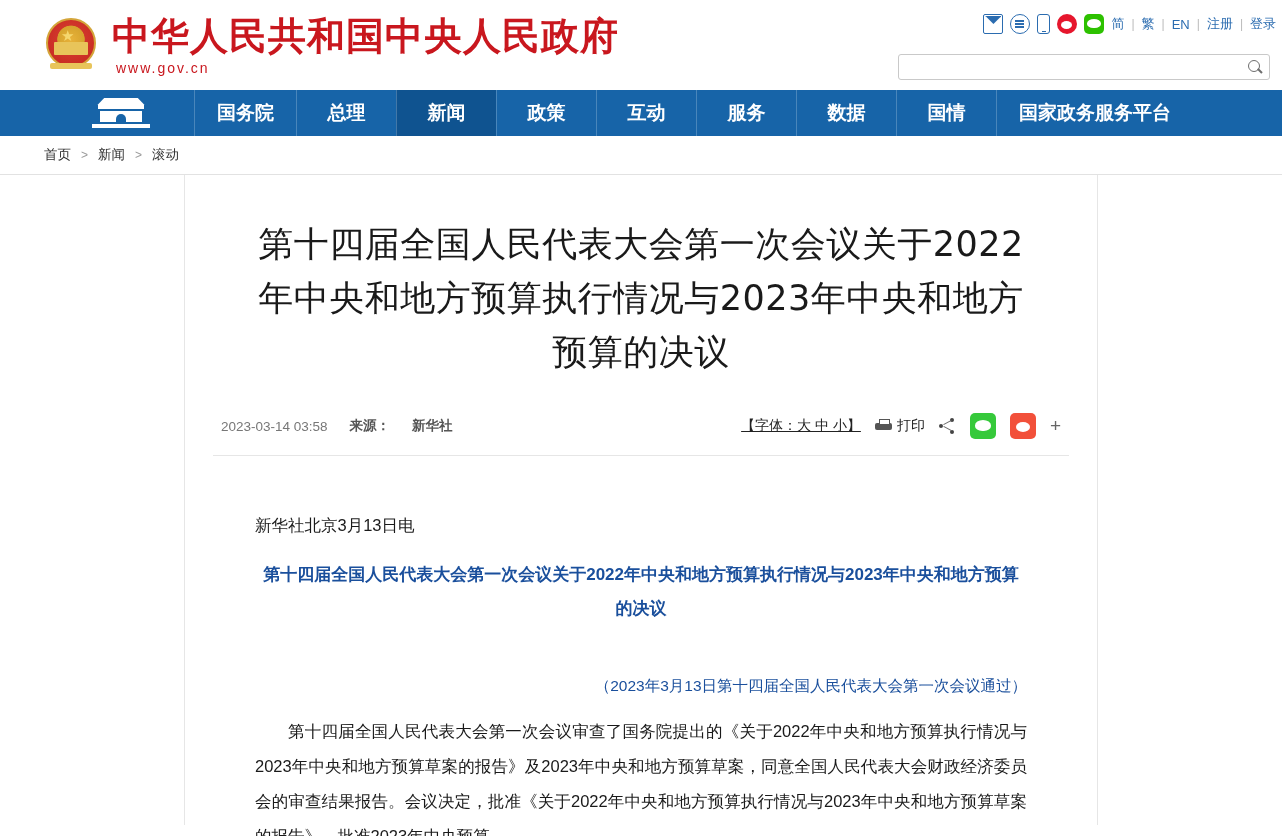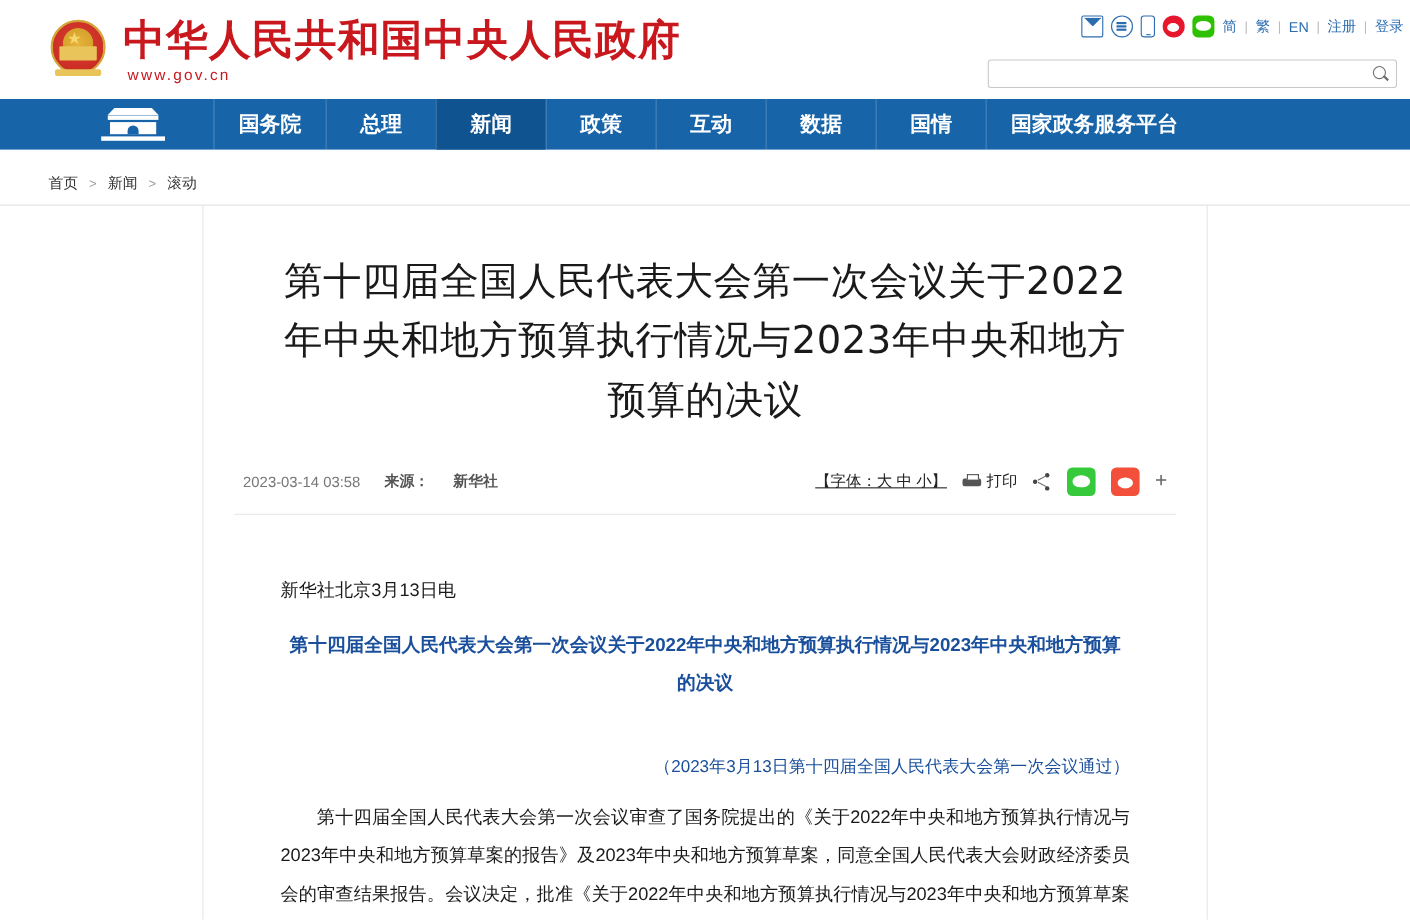--- a/index.html
+++ b/index.html
@@ -246,21 +246,20 @@
   
   .breadcrumb {
     height: 38px;
     display: flex;
     align-items: center;
     padding-left: 44px;
     font-size: 13.5px;
     color: #333;
     gap: 10px;
     background: #fff;
-    margin-top: 12px;
   }
   .breadcrumb a { color: #333; text-decoration: none; cursor: pointer; }
   .breadcrumb .sep { color: #9a9a9a; font-size: 12px; }
 
   
   .content-wrap {
     border-top: 1px solid #e2e2e2;
     height: 650px;
     background: #fff;
   }
@@ -423,20 +422,21 @@
         <div class="roof2"></div>
         <div class="body"></div>
         <div class="base"></div>
     </div>
   </div>
   <div class="nav-item">国务院</div>
   <div class="nav-item">总理</div>
   <div class="nav-item active">新闻</div>
   <div class="nav-item">政策</div>
   <div class="nav-item">互动</div>
+  <div class="nav-item">服务</div>
   <div class="nav-item">数据</div>
   <div class="nav-item">国情</div>
   <div class="nav-item">国家政务服务平台</div>
 </div>
 
 <div class="breadcrumb">
   <a>首页</a>
   <span class="sep">&gt;</span>
   <a>新闻</a>
   <span class="sep">&gt;</span>

